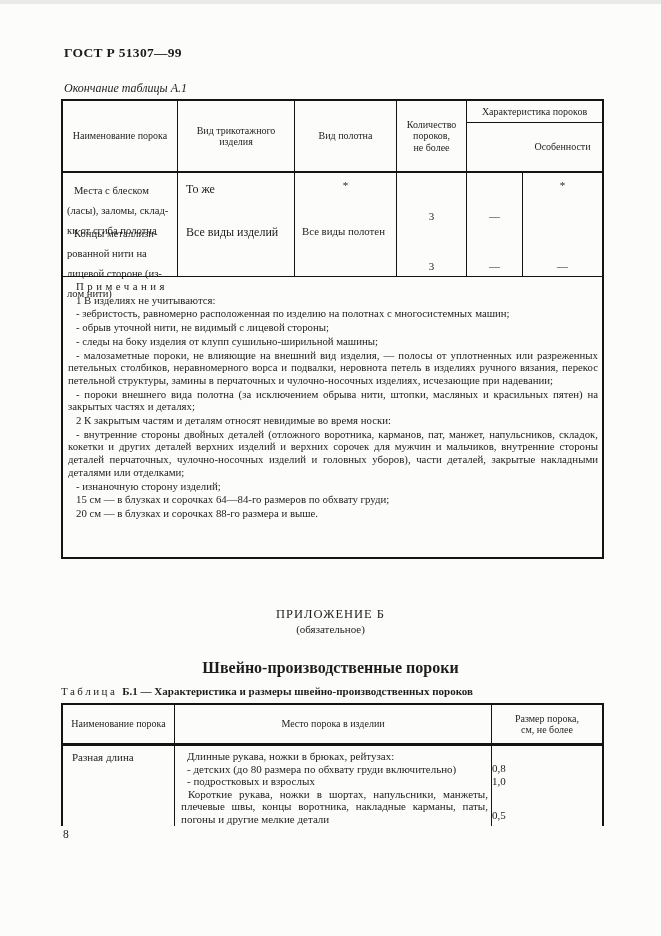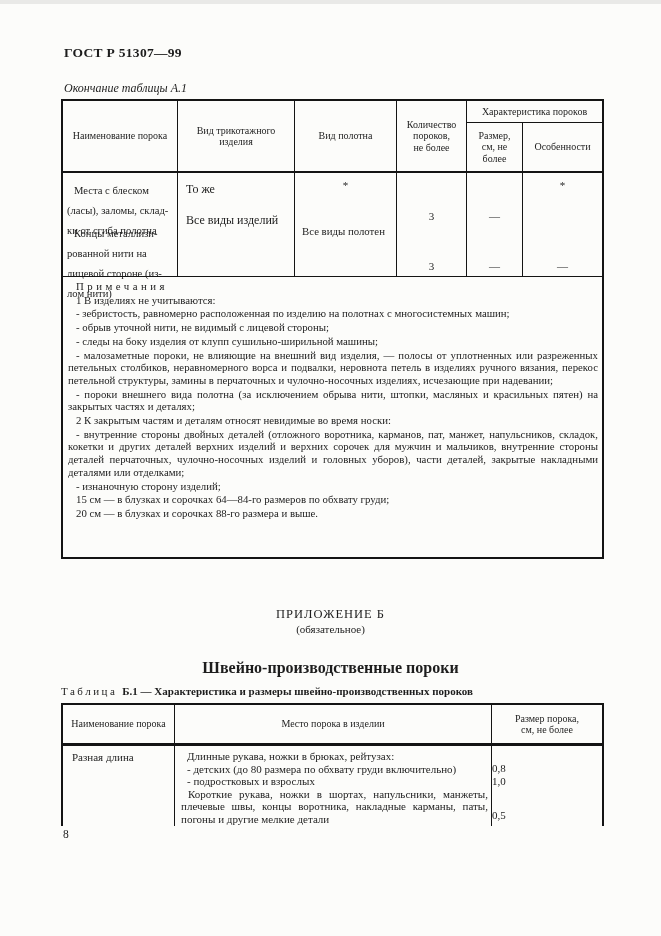--- a/index.html
+++ b/index.html
@@ -21,21 +21,21 @@
   .taH5{left:404px;top:22px;width:56px;height:48px;}
   .taH6{left:460px;top:22px;width:79px;height:48px;border-right:none;}
   .taHline{position:absolute;left:0;top:70px;width:539px;height:2px;background:var(--bd);}
   .taB{position:absolute;top:72px;height:103px;border-right:1px solid var(--bd);box-sizing:border-box;font-size:11px;}
   .taB1{left:0;width:115px}.taB2{left:115px;width:117px}.taB3{left:232px;width:102px}
   .taB4{left:334px;width:70px}.taB5{left:404px;width:56px}.taB6{left:460px;width:79px;border-right:none}
   .taBline{position:absolute;left:0;top:175px;width:539px;height:1px;background:var(--bd);}
   .entry{position:absolute;left:4px;right:2px;white-space:pre;text-indent:7px;font-size:10.6px;line-height:20px;}
   .e1{top:8px}.e2{top:51px}
   .cellTxt{position:absolute;left:8px;font-size:12px;white-space:nowrap;}
-  .ct1{top:9px}.ct2{top:40px}
+  .ct1{top:9px}.ct2{top:52px}
   .cen{position:absolute;left:0;right:0;text-align:center;}
   .mark1{top:6px;font-size:11px}.mid{top:37px;font-size:11px}.low{top:87px;font-size:11px}
   .fabric2{position:absolute;left:7px;top:52px;font-size:10.8px;white-space:nowrap;}
 
   .taNotes{position:absolute;left:0;top:176px;width:539px;height:280px;padding:3px 4px 0 5px;
            box-sizing:border-box;font-size:10.8px;line-height:12.7px;text-align:justify;overflow:hidden;}
   .notesTitle{letter-spacing:3.5px;text-indent:8px;}
   .noteItem{margin:1px 0 0;text-indent:8px;}
 
   
@@ -75,23 +75,20 @@
 
   <div class="abs tableA">
     <div class="taH taH1">Наименование порока</div>
     <div class="taH taH2">Вид трикотажного
 изделия</div>
     <div class="taH taH3">Вид полотна</div>
     <div class="taH taH4">Количество
 пороков,
 не более</div>
     <div class="taH taHchar">Характеристика пороков</div>
-    <div class="taH taH5">Размер,
-см, не
-более</div>
     <div class="taH taH6">Особенности</div>
     <div class="taHline"></div>
 
     <div class="taB taB1">
       <div class="entry e1">Места с блеском
 (ласы), заломы, склад-
 ки от сгиба полотна</div>
       <div class="entry e2">Концы металлизи-
 рованной нити на
 лицевой стороне (из-

